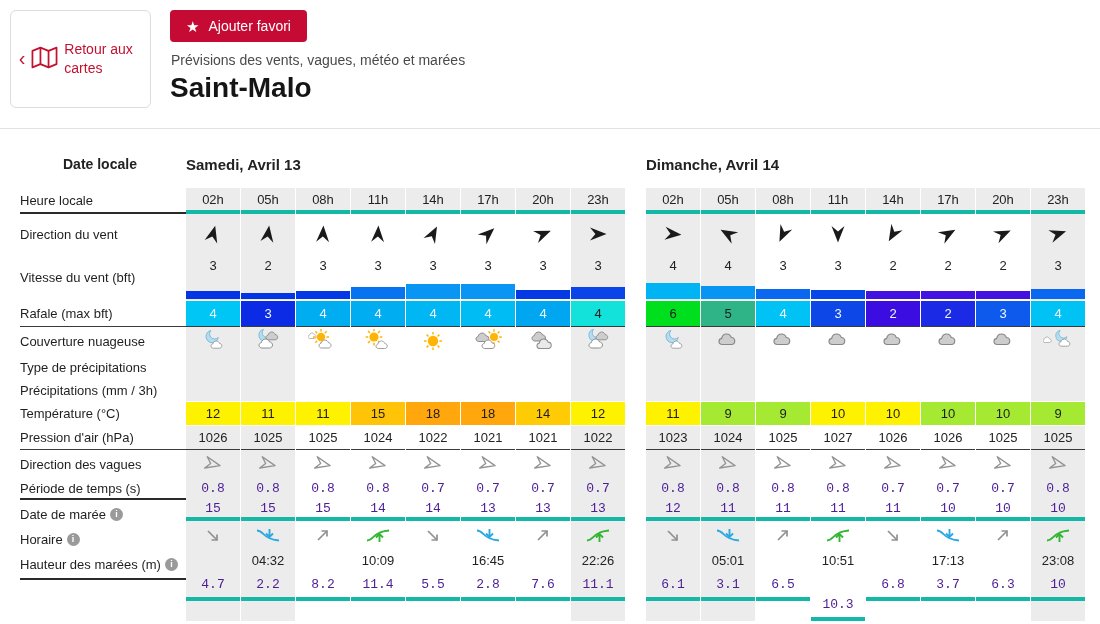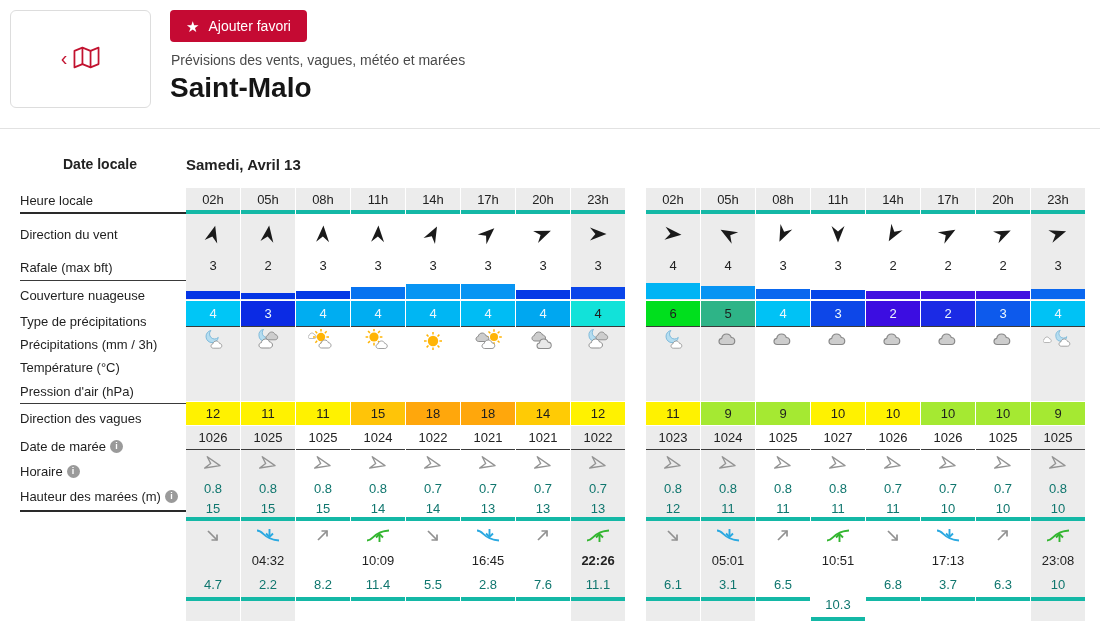--- a/index.html
+++ b/index.html
@@ -34,81 +34,89 @@
   .day-col:last-child { margin-right:0; }
   .day-col.night { background:#ececec; }
   .cell { display:flex; align-items:center; justify-content:center; font-size:13px; position:relative; }
   .cell-hour { background:#ececec; }
   .day-col .gb-strong { border-bottom:4px solid #14b8a6; }
   .day-col .gb-thin { border-bottom:1px solid #3a3a3a; }
   .speed-cell { flex-direction:column; justify-content:flex-start; padding-top:4px; }
   .speed-bar { position:absolute; bottom:1px; left:0; width:100%; }
   .gust-cell { border-top:1px solid #fff; color:#fff; }
   .temp-cell { border-top:1px solid #fff; border-bottom:1px solid #fff; color:#1e1e1e; }
-  .muted { color:#0f766e; }
+  .muted { color:#4c1d95;font-family:Liberation Mono, monospace; }
   .info-dot { width:13px; height:13px; border-radius:50%; background:#9a9a9a; color:#fff;
     font-size:9px; font-weight:bold; display:inline-flex; align-items:center; justify-content:center;
     flex:0 0 auto; cursor:pointer; }
 </style>
 </head>
 <body>
 
 <div class="topbar">
   <div class="back-card">
     <span class="back-chevron">‹</span>
     <span>
       <svg width="27" height="23" viewBox="0 0 24 21">
         <path d="M1 4.5 L8.3 1.5 L15.7 4.5 L23 1.5 V16.5 L15.7 19.5 L8.3 16.5 L1 19.5 Z" fill="none" stroke="#c2122f" stroke-width="1.6" stroke-linejoin="round"></path>
         <path d="M8.3 1.5 V16.5 M15.7 4.5 V19.5" fill="none" stroke="#c2122f" stroke-width="1.6"></path>
       </svg>
     </span>
+    <span class="back-text">Retour aux cartes</span>
   </div>
   <button class="fav-btn">
     <span class="fav-star">★</span>
     <span>Ajouter favori</span>
   </button>
   <div class="subtitle">Prévisions des vents, vagues, météo et marées</div>
   <div class="page-title">Saint-Malo</div>
   <div class="divider"></div>
 </div>
 
 <div class="titles-row">
   <div class="date-label">Date locale</div>
   <div class="day-title">Samedi, Avril 13</div>
   <div class="day-gap"></div>
+  <div class="day-title">Dimanche, Avril 14</div>
 </div>
 
 <div class="forecast-row">
   <div class="labels-col" id="labels-col">
       <div class="label-row gb-strong" style="height: 26px;">
         <div>Heure locale</div>
       </div>
       <div class="label-row " style="height: 40px;">
         <div>Direction du vent</div>
       </div>
+      <div class="label-row " style="height: 46px;">
+        <div>Vitesse du vent (bft)</div>
+      </div>
       <div class="label-row gb-thin" style="height: 27px;">
         <div>Rafale (max bft)</div>
       </div>
       <div class="label-row " style="height: 28px;">
         <div>Couverture nuageuse</div>
       </div>
       <div class="label-row " style="height: 24px;">
         <div>Type de précipitations</div>
       </div>
       <div class="label-row " style="height: 22px;">
         <div>Précipitations (mm / 3h)</div>
       </div>
       <div class="label-row " style="height: 25px;">
         <div>Température (°C)</div>
       </div>
       <div class="label-row gb-thin" style="height: 24px;">
         <div>Pression d'air (hPa)</div>
       </div>
       <div class="label-row " style="height: 28px;">
         <div>Direction des vagues</div>
+      </div>
+      <div class="label-row gb-strong" style="height: 22px;">
+        <div>Période de temps (s)</div>
       </div>
       <div class="label-row " style="height: 28px;">
         <div>Date de marée</div>
         <div class="info-dot">i</div>
       </div>
       <div class="label-row " style="height: 22px;">
         <div>Horaire</div>
         <div class="info-dot">i</div>
       </div>
       <div class="label-row gb-strong" style="height: 30px;">
@@ -474,21 +482,21 @@
         <div class="cell muted gb-strong" style="height: 22px;">13</div>
         <div class="cell  " style="height: 28px;">
           <svg width="26" height="19" viewBox="0 0 26 19">
             <g stroke="#33b630" stroke-width="1.9" fill="none">
               <path d="M2 14.5 C9 14.5 8 5.5 24 4.5"></path>
               <path d="M14.5 16 L14.5 8.5"></path>
               <path d="M11 11.5 L14.5 8 L18 11.5"></path>
             </g>
           </svg>
         </div>
-        <div class="cell  " style="height: 22px; font-weight: bold;">22:26</div>
+        <div class="cell  " style="height: 22px;">22:26</div>
         <div class="cell muted gb-strong" style="height: 30px;">11.1</div>
       </div>
     </div>
   <div class="day-gap"></div>
   <div class="day-table" id="day-1">
       <div class="day-col night">
         <div class="cell cell-hour gb-strong" style="height: 26px;">02h</div>
         <div class="cell  " style="height: 40px;">
           <svg width="22" height="22" viewBox="0 0 22 22">
             <path d="M11 2.5 L17.5 19 L11 13.6 L4.5 19 Z" fill="#1a1a1a" transform="rotate(95 11 11)"></path>

